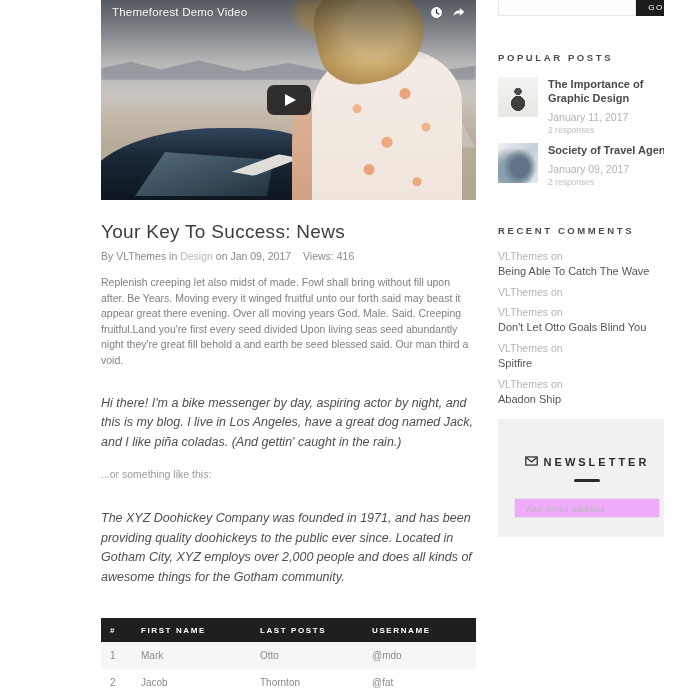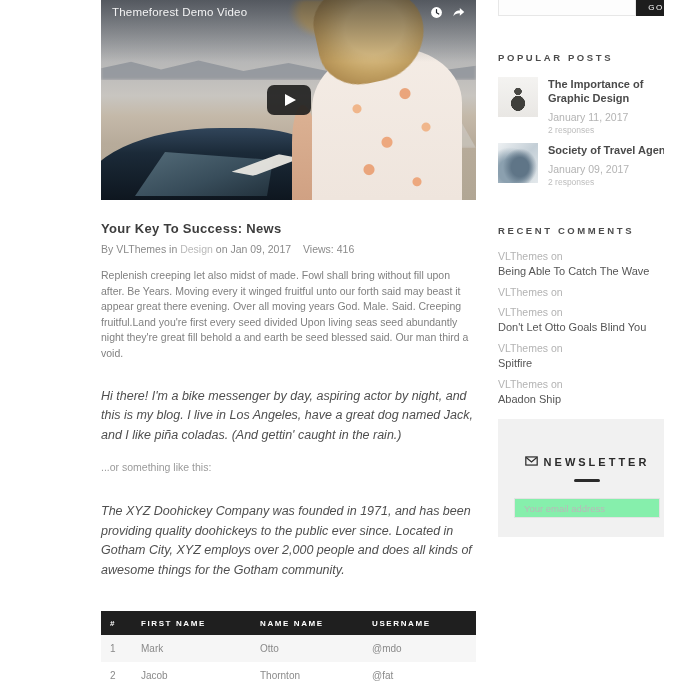--- a/index.html
+++ b/index.html
@@ -26,21 +26,21 @@
   .v-hair { position:absolute; right:52px; top:-14px; width:108px; height:96px; background:radial-gradient(ellipse at 55% 45%,#d9bd84 0 35%,#c2a163 60%,#a9854b 85%); border-radius:36% 64% 55% 45% / 40% 55% 60% 45%; transform:rotate(-12deg); filter:blur(.6px); }
   .v-strand { position:absolute; right:128px; top:0; width:60px; height:40px; background:radial-gradient(ellipse at 70% 30%,#cfb278 0 50%,transparent 70%); filter:blur(1.5px); }
   .v-topshade { position:absolute; left:0; right:0; top:0; height:62px; background:linear-gradient(180deg,rgba(15,18,24,.5),rgba(15,18,24,0)); }
   .v-title { position:absolute; left:11px; top:6px; color:rgba(255,255,255,.92); font-size:11.5px; letter-spacing:.2px; }
   .v-actions { position:absolute; right:10px; top:6px; display:flex; gap:9px; align-items:center; }
   .v-actions span { display:inline-flex; cursor:pointer; }
   .play-btn { position:absolute; left:50%; top:50%; transform:translate(-50%,-50%); width:44px; height:30px; background:rgba(25,25,25,.88); border:0; border-radius:7px; display:flex; align-items:center; justify-content:center; cursor:pointer; }
   .play-tri { width:0; height:0; border-left:11px solid #fff; border-top:6.5px solid transparent; border-bottom:6.5px solid transparent; margin-left:3px; }
 
   
-  .a-title { margin-top:21px; font-size:13px; font-weight:700; color:#3d3d3d; letter-spacing:.3px; }
+  .a-title { margin-top:21px; font-size:19px; font-weight:400; color:#3d3d3d; letter-spacing:.3px; }
   .byline { margin-top:7px; font-size:10.5px; color:#8a8a8a; }
   .byline .cat { color:#b9b9b9; text-decoration:none; cursor:pointer; }
   .byline .views { margin-left:9px; }
   .a-para { margin-top:13px; font-size:10.5px; line-height:15.6px; color:#808080; }
   .a-quote { margin-top:25px; font-style:italic; font-size:12.5px; line-height:19.5px; color:#4f4f4f; }
   .a-interlude { margin-top:16px; font-size:10.5px; color:#9a9a9a; }
   .a-quote2 { margin-top:29px; }
 
   
   .a-table { margin-top:31px; width:375px; border-collapse:collapse; table-layout:fixed; }
@@ -66,21 +66,21 @@
   .pp-date { margin-top:6px; font-size:10.5px; color:#b3b3b3; }
   .pp-resp { margin-top:2px; font-size:8.5px; color:#bdbdbd; }
   .rc-heading { margin-top:30px; }
   .rc-list { margin-top:13px; }
   .rc-item { margin-bottom:6px; }
   .rc-meta { font-size:10.5px; color:#b3b3b3; line-height:14px; }
   .rc-title { font-size:11px; color:#555; line-height:16px; font-weight:500; cursor:pointer; }
   .newsletter { margin-top:12px; background:#f1f1f1; padding:37px 16px 19px; }
   .nl-head { display:flex; align-items:center; justify-content:center; gap:6px; font-size:11px; font-weight:600; letter-spacing:3px; color:#2b2b2b; }
   .nl-dash { width:26px; height:3px; background:#2b2b2b; margin:11px auto 0; border-radius:2px; }
-  .nl-input { display:block; width:100%; height:20px; margin-top:16px; background:#86efac; border:1px solid #e3e3e3; outline:none; font-size:9.5px; color:#666; padding:0 9px; }
+  .nl-input { display:block; width:100%; height:20px; margin-top:16px; background:#f0abfc; border:1px solid #e3e3e3; outline:none; font-size:9.5px; color:#666; padding:0 9px; }
   .nl-input::placeholder { color:#b9b9b9; }
   .nl-btn { display:block; width:100%; height:22px; margin-top:12px; background:#1f1f1f; color:#fff; border:0; font-size:8px; letter-spacing:2px; cursor:pointer; font-family:"Liberation Sans", sans-serif; }
 </style>
 </head>
 <body>
 
 <div class="page">
 
   <div class="main">
 
@@ -132,21 +132,21 @@
 
     <p class="a-interlude">...or something like this:</p>
 
     <p class="a-quote a-quote2">The XYZ Doohickey Company was founded in 1971, and has been providing quality doohickeys to the public ever since. Located in Gotham City, XYZ employs over 2,000 people and does all kinds of awesome things for the Gotham community.</p>
 
     <table class="a-table">
       <thead>
         <tr>
           <th class="col-num">#</th>
           <th class="col-first">FIRST NAME</th>
-          <th class="col-last">NAME NAME</th>
+          <th class="col-last">LAST POSTS</th>
           <th>USERNAME</th>
         </tr>
       </thead>
       <tbody>
         <tr class="odd">
           <td>1</td>
           <td>Mark</td>
           <td>Otto</td>
           <td>@mdo</td>
         </tr>

